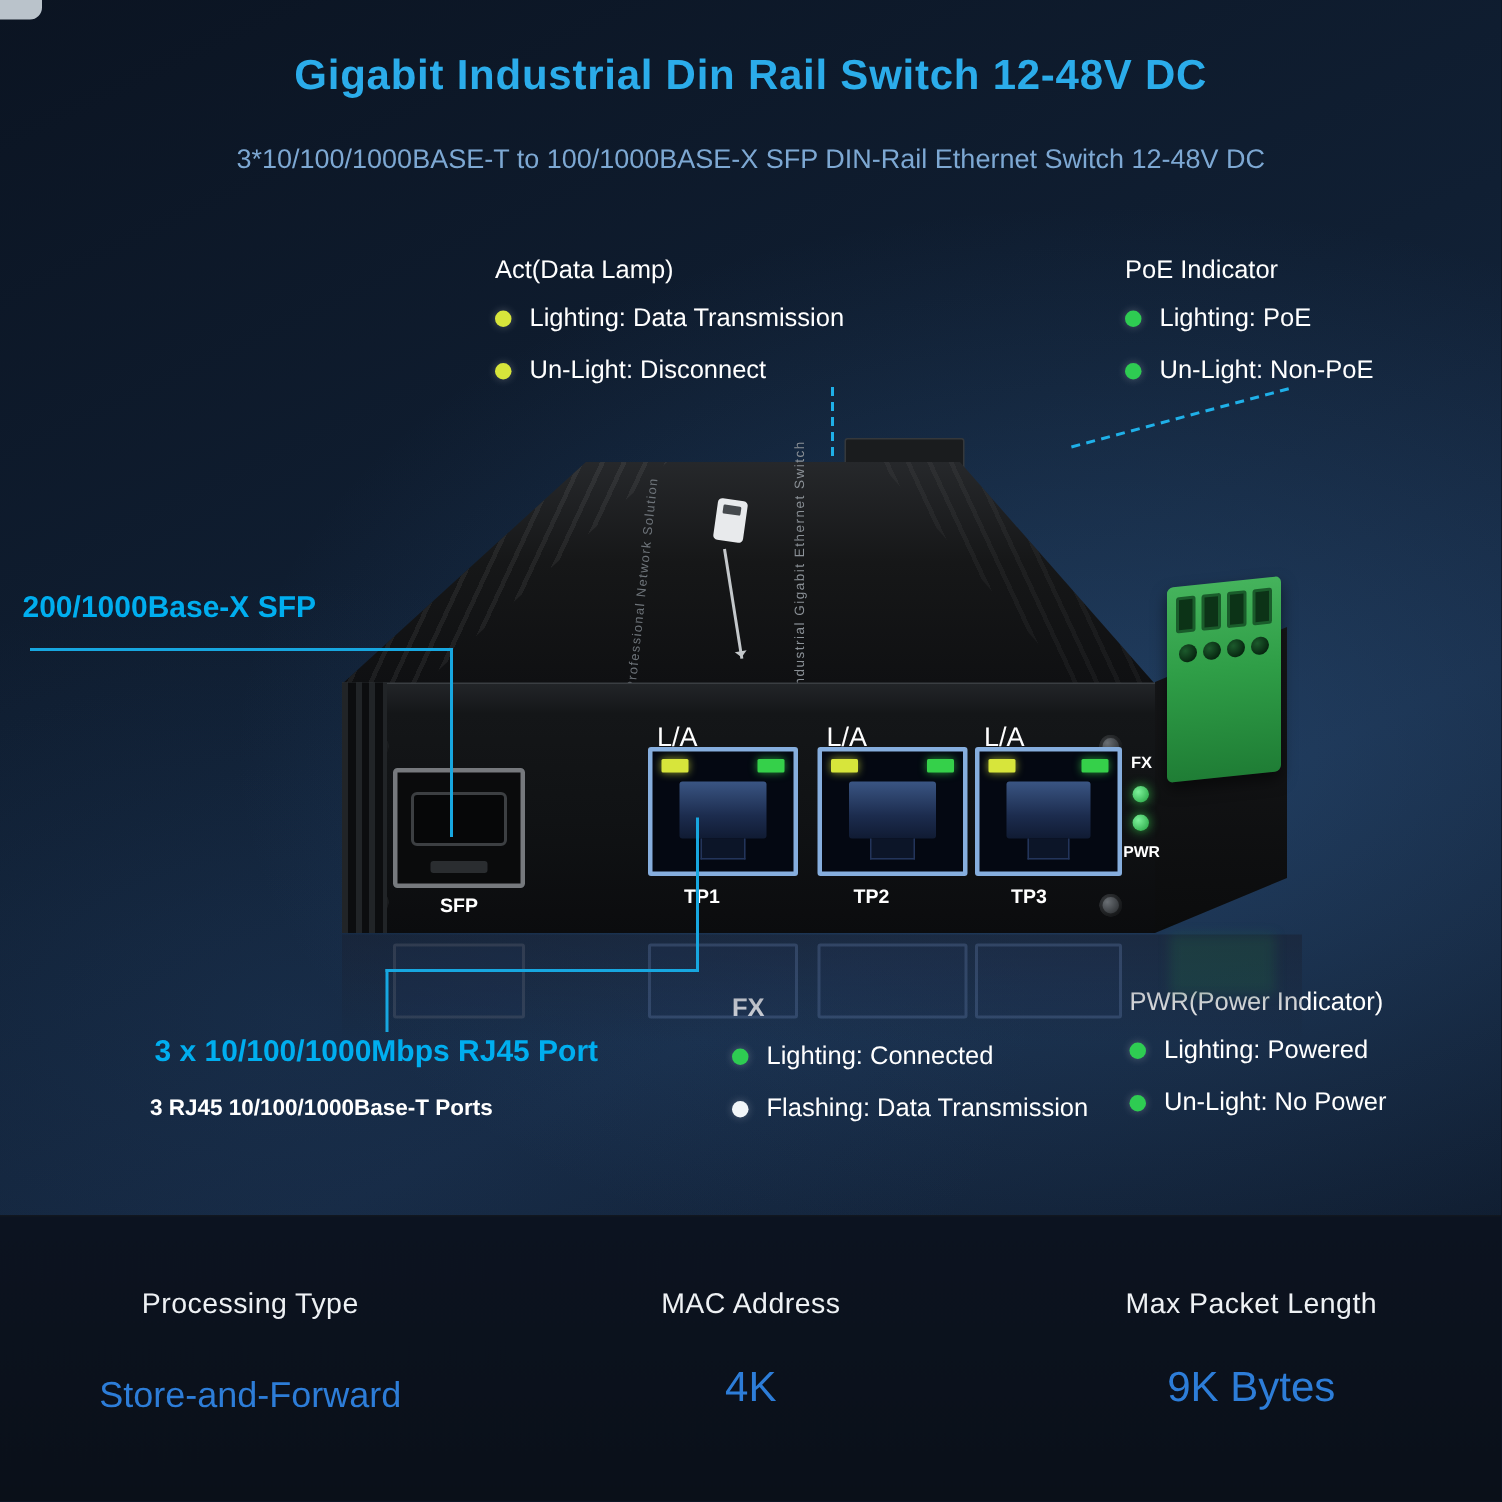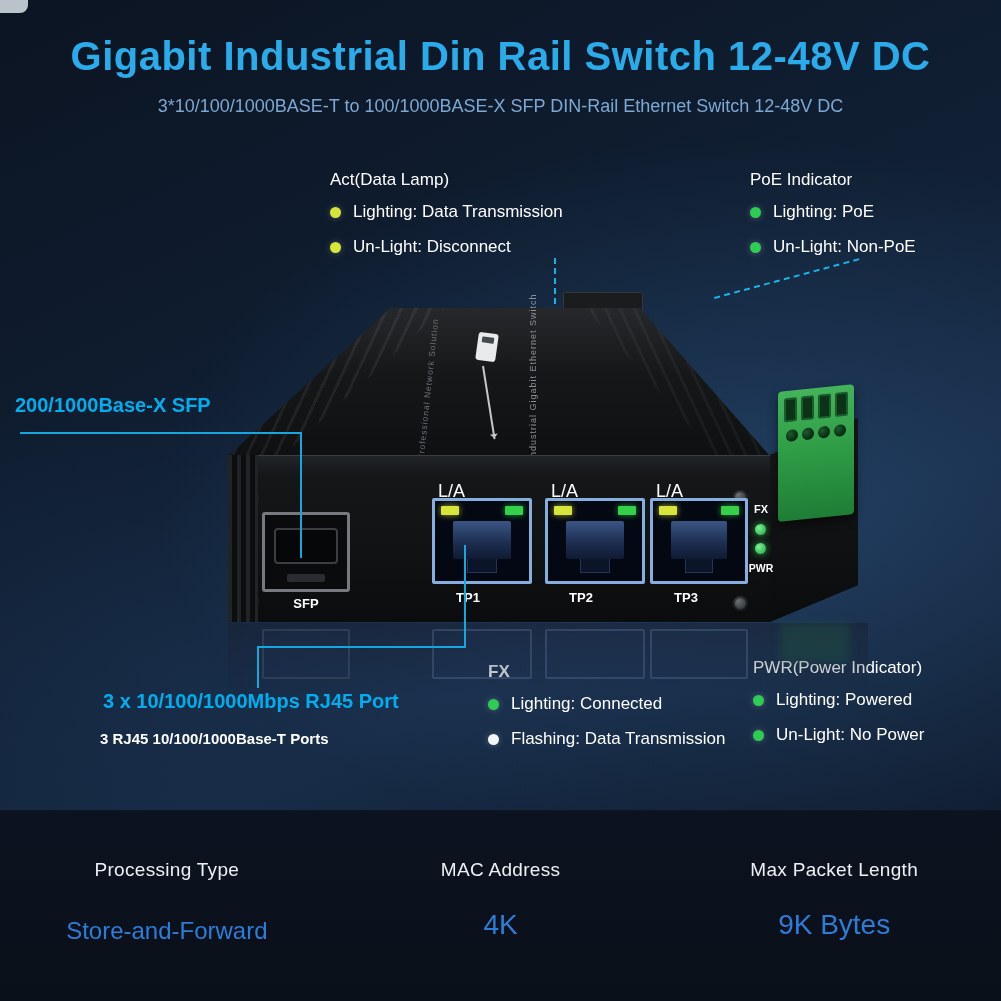--- a/index.html
+++ b/index.html
@@ -10,21 +10,21 @@
     background:
       radial-gradient(900px 560px at 74% 50%, rgba(64,120,180,0.30), rgba(64,120,180,0) 65%),
       radial-gradient(700px 420px at 20% 68%, rgba(44,84,132,0.18), rgba(44,84,132,0) 70%),
       linear-gradient(155deg, #0b1422 0%, #101f33 40%, #152740 62%, #0d1828 100%);
   }
   .corner-mark { position:absolute; left:0; top:0; width:28px; height:13px;
     background:#cdd6de; border-radius:0 0 8px 0; opacity:.9; }
 
   
   .title { position:absolute; top:34px; left:0; width:100%; text-align:center;
-    font-size:40px; font-weight:bold; color:#2bacea; letter-spacing:.5px; }
+    font-size:28px; font-weight:bold; color:#2bacea; letter-spacing:.5px; }
   .subtitle { position:absolute; top:96px; left:0; width:100%; text-align:center;
     font-size:18px; color:#7da8d3; }
 
   
   .callout { position:absolute; color:#fff; }
   .c-title { font-size:17px; margin-bottom:12px; white-space:nowrap; }
   .c-item { display:flex; align-items:center; gap:12px; font-size:17px;
     margin-bottom:15px; white-space:nowrap; }
   .dot { width:11px; height:11px; border-radius:50%; flex:none;
     box-shadow:0 0 6px rgba(255,255,255,.25); }

